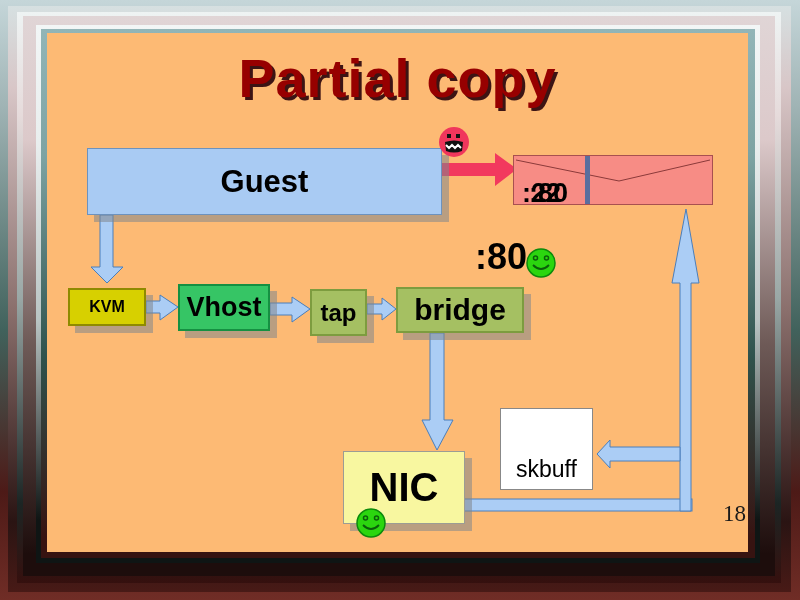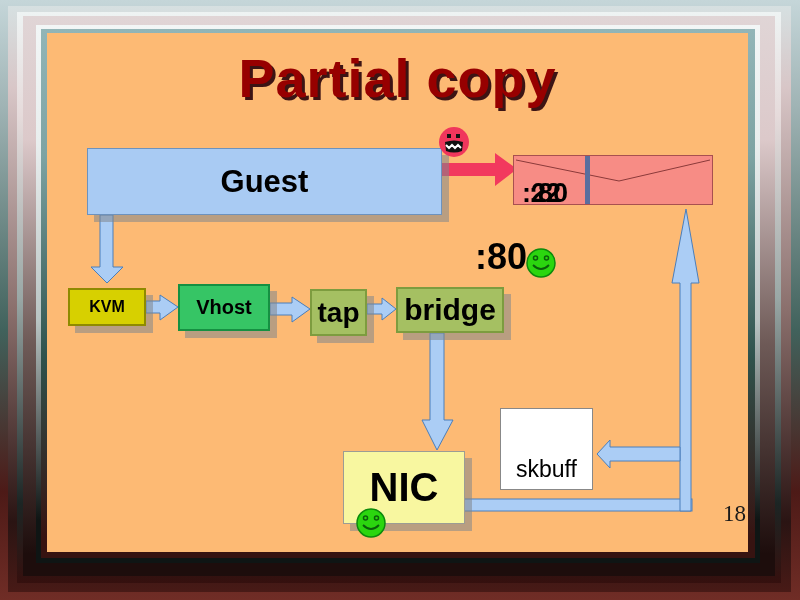--- a/index.html
+++ b/index.html
@@ -14,23 +14,23 @@
   .f5{top:25px;left:36px;right:40px;bottom:37px; background:linear-gradient(#f2f6f6 0%, #e9eeee 22%, #b9c4c3 55%, #0f1514 92%);}
   .f6{top:29px;left:41px;right:45px;bottom:42px; background:linear-gradient(#92b5b7 0%, #7da3a3 24%, #2f524c 62%, #371311 96%);}
   .slide{position:absolute;top:33px;left:47px;right:52px;bottom:48px;background:#fdba74;overflow:hidden;}
   .slide-title{position:absolute;top:14px;left:0;width:100%;text-align:center;
     font-size:54px;font-weight:bold;color:#970000;letter-spacing:1px;
     text-shadow:3px 3px 0 #3c1414;}
   .box{position:absolute;box-sizing:border-box;display:flex;align-items:center;justify-content:center;
     color:#000;font-weight:bold;box-shadow:7px 7px 0 rgba(130,134,140,.55);}
   .guest{left:18px;top:115px;width:355px;height:67px;background:#a9cbf3;border:1px solid #6d92bd;font-size:31px;margin-left:22px;}
   .kvm{left:21px;top:255px;width:78px;height:38px;background:#d7d000;border:2px solid #8f8a00;font-size:16px;}
-  .vhost{left:131px;top:251px;width:92px;height:47px;background:#36c565;border:2px solid #159042;font-size:20px;}
-  .tap{left:263px;top:256px;width:57px;height:47px;background:#a5c062;border:2px solid #7d9c3f;font-size:28px;}
-  .bridge{left:349px;top:254px;width:108px;height:46px;background:#a5c062;border:2px solid #7d9c3f;font-size:30px;}
+  .vhost{left:131px;top:251px;width:92px;height:47px;background:#36c565;border:2px solid #159042;font-size:27px;}
+  .tap{left:263px;top:256px;width:57px;height:47px;background:#a5c062;border:2px solid #7d9c3f;font-size:24px;}
+  .bridge{left:349px;top:254px;width:128px;height:46px;background:#a5c062;border:2px solid #7d9c3f;font-size:30px;}
   .nic{left:296px;top:418px;width:122px;height:73px;background:#f8f7a0;border:1px solid #9c9c94;font-size:40px;}
   .skbuff{left:453px;top:375px;width:93px;height:82px;background:#ffffff;border:1px solid #888;
     font-weight:normal;font-size:23px;align-items:flex-end;padding-bottom:6px;box-shadow:none;text-align:center;}
   .packet{left:466px;top:122px;width:200px;height:50px;background:#f78c85;border:1px solid #a85050;box-shadow:none;}
   .packet-divider{position:absolute;left:71px;top:0;width:5px;height:100%;background:#5a6e9e;}
   .packet-ports{position:absolute;left:8px;top:22px;width:70px;height:32px;text-decoration:underline;}
   .packet-ports span{position:absolute;top:0;font-size:27px;font-weight:bold;color:#000;}
   .port-a{left:0;}
   .port-b{left:7px;}
   .port80{position:absolute;left:428px;top:203px;font-size:36px;font-weight:bold;color:#000;}

